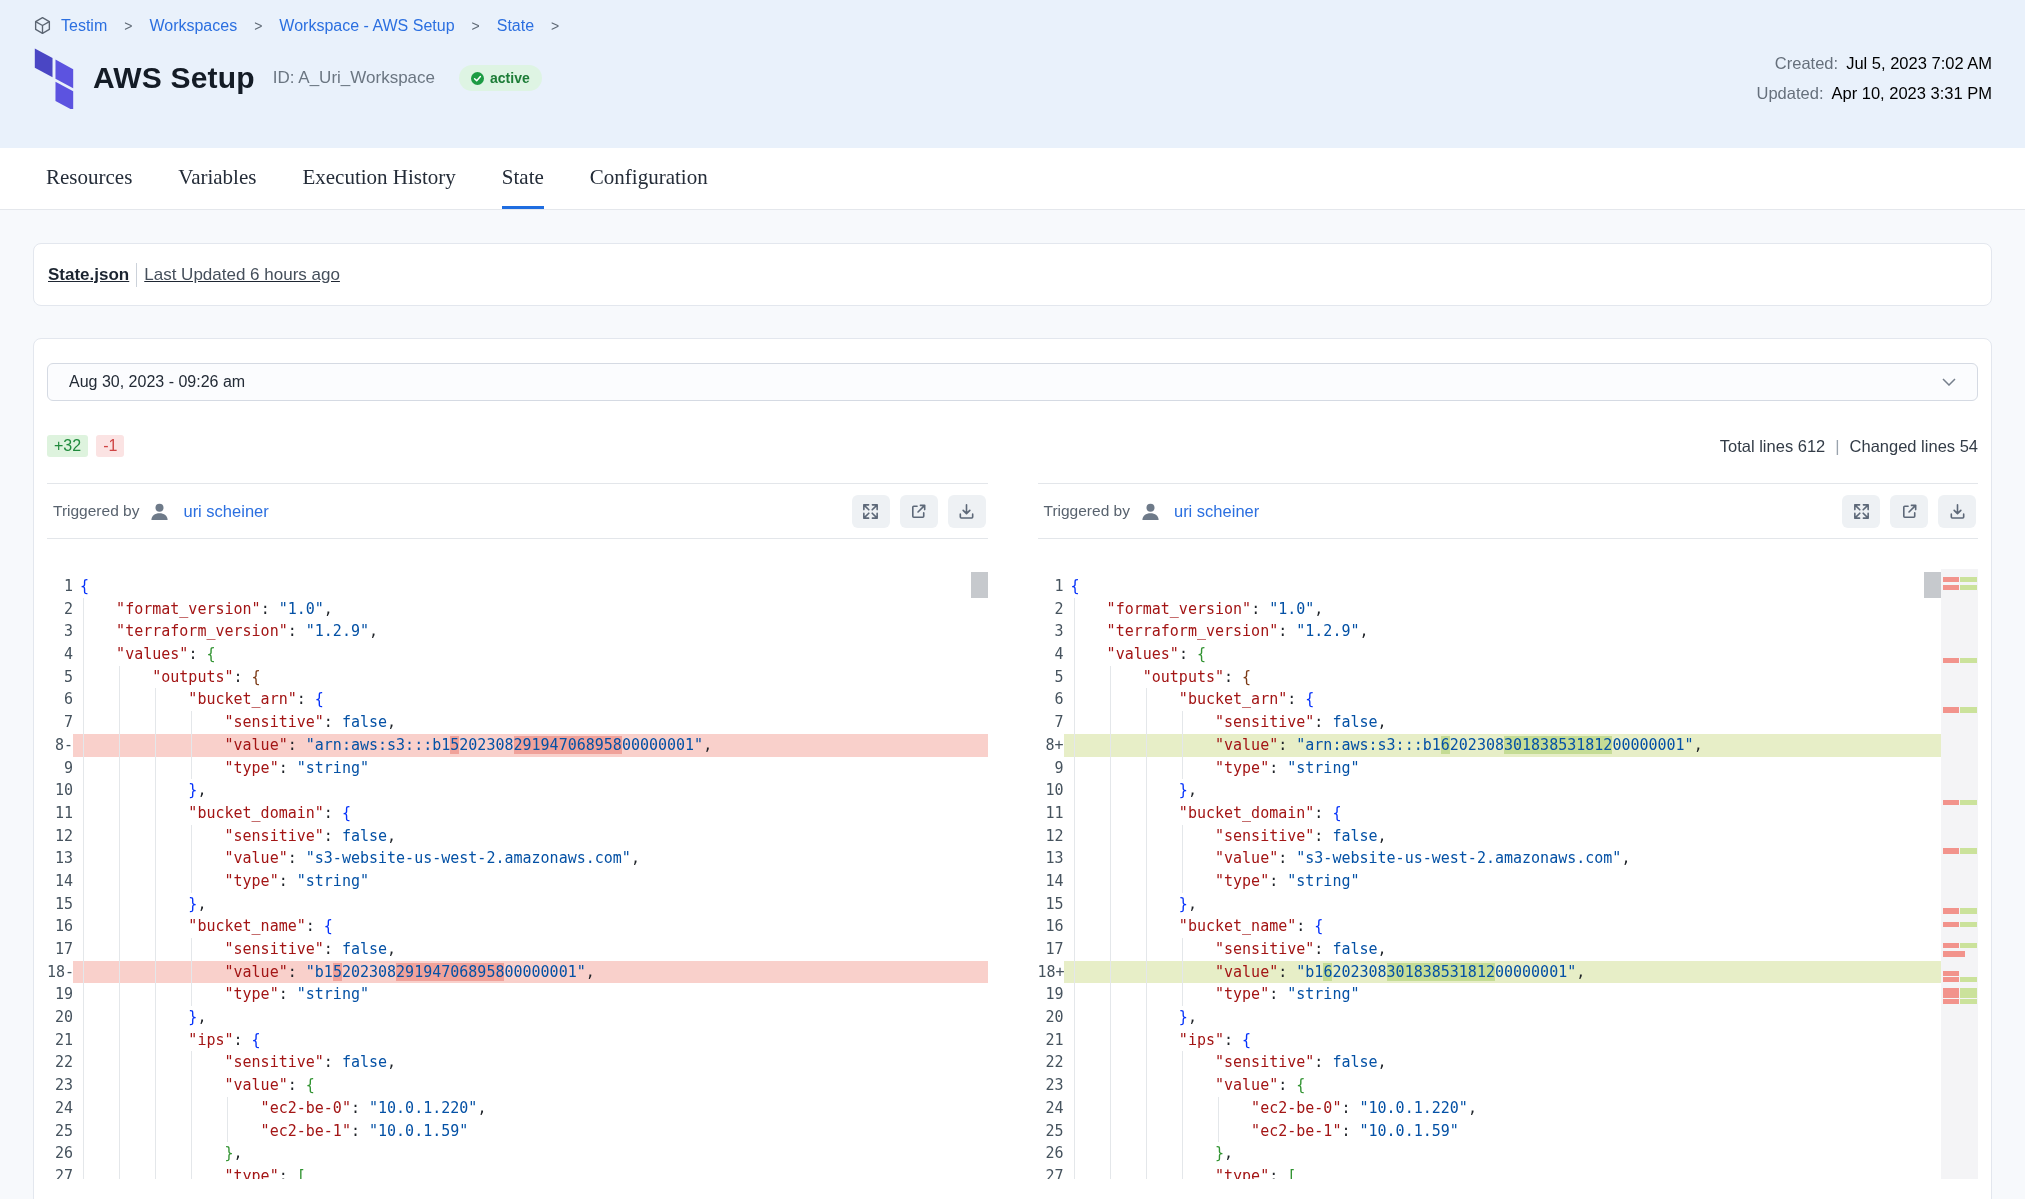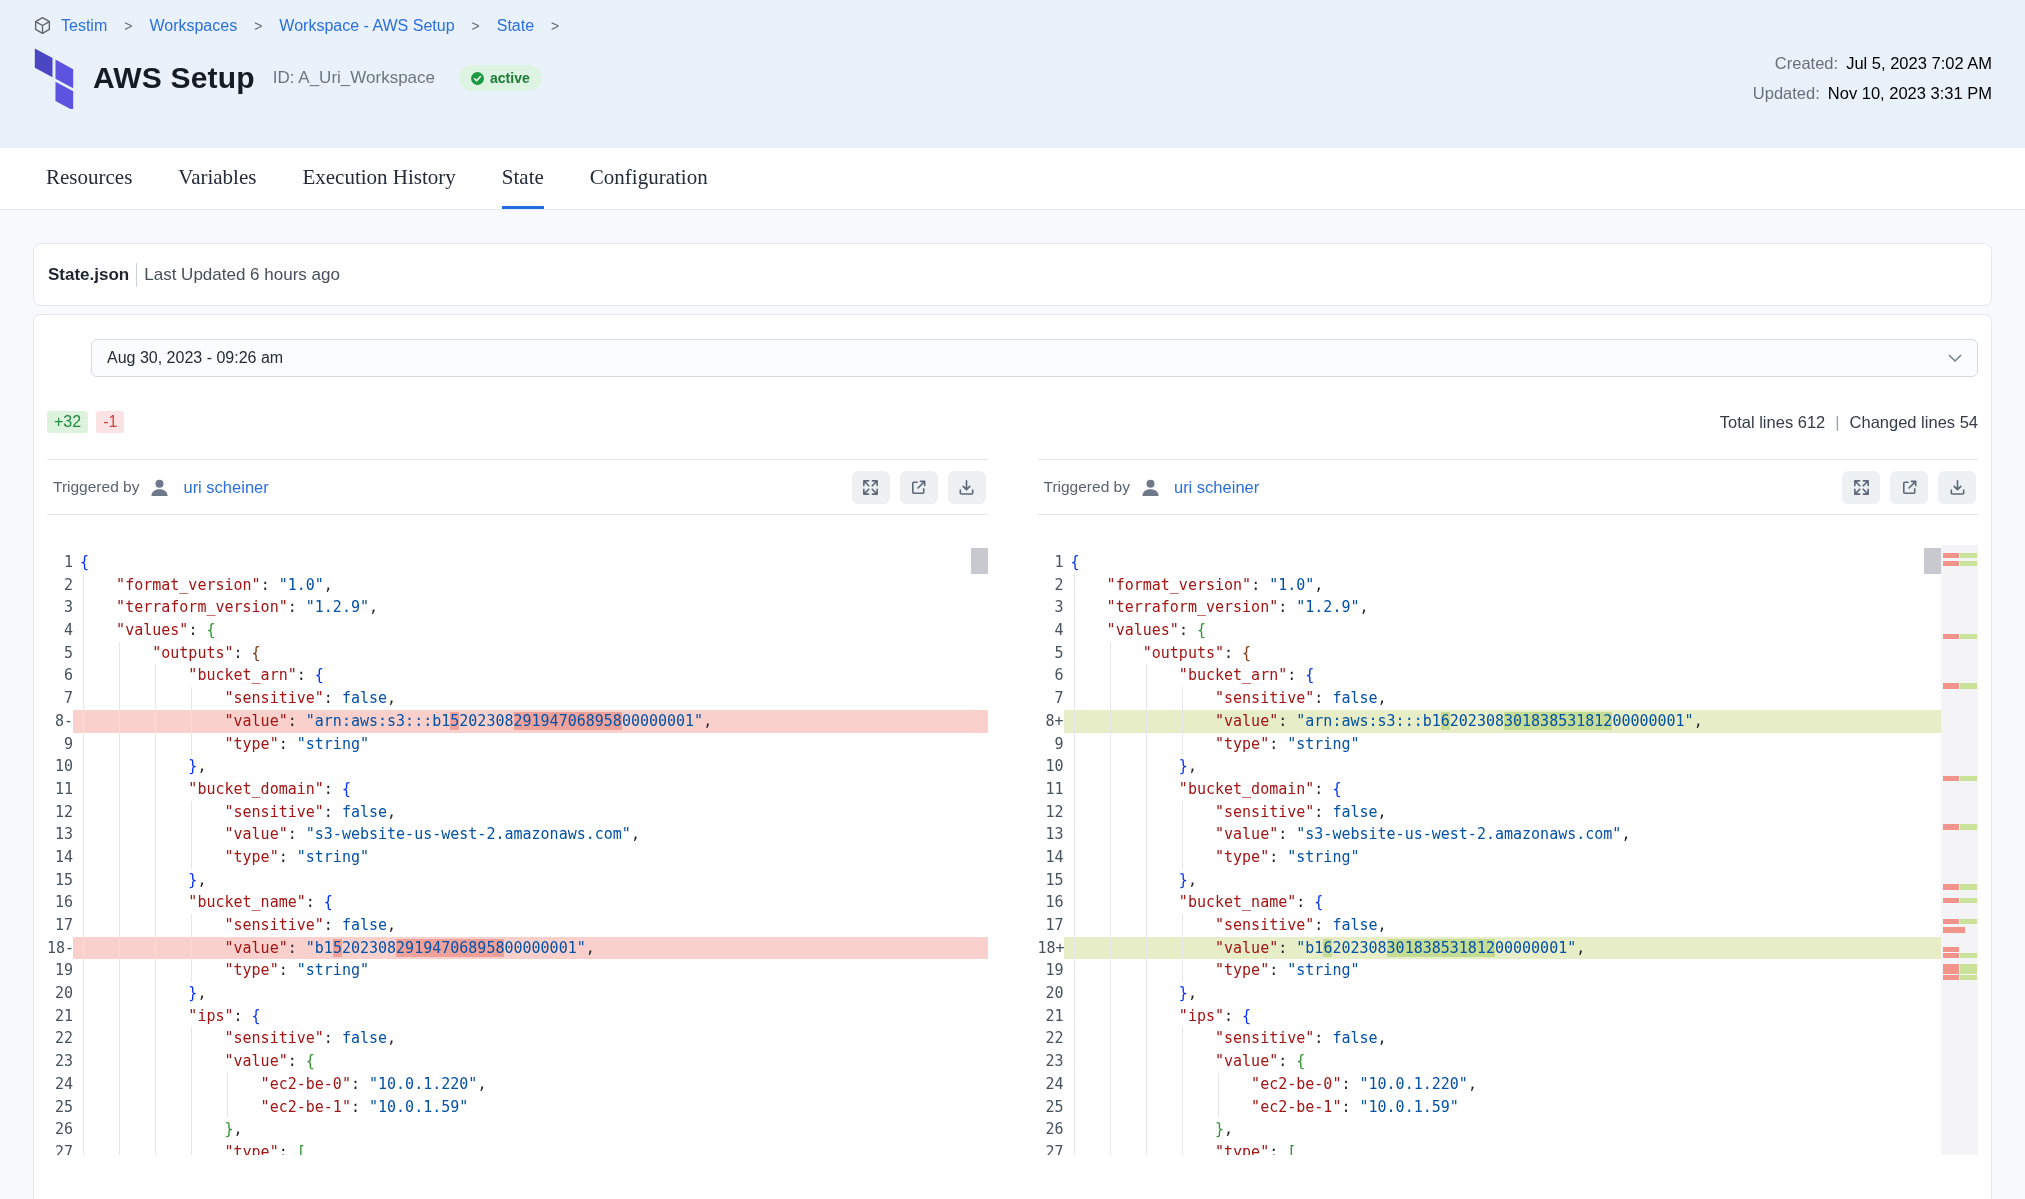--- a/index.html
+++ b/index.html
@@ -27,30 +27,30 @@
   .mv { color:#000000; }
   
   .tabs { background:#fff; border-bottom:1px solid #e4e7ec; display:flex; gap:46px;
           padding:0 46px; height:62px; }
   .tab { display:flex; align-items:center; font-size:21px; color:#242c38;
          border-bottom:3px solid transparent; cursor:pointer;font-family:Liberation Serif, serif; }
   .tab.active { border-bottom-color:#1f6de0; }
   
   main { background:#f7f9fc; padding:33px 33px 0; height:989px; overflow:hidden; }
   .card { background:#fff; border:1px solid #e3e7ee; border-radius:8px; }
-  .filecard { height:63px; display:flex; align-items:center; padding:0 14px; gap:7px; margin-bottom:8px; }
+  .filecard { height:63px; display:flex; align-items:center; padding:0 14px; gap:7px; margin-bottom:32px;text-decoration:underline; }
   .fname { font-weight:700; font-size:17px; color:#1b2430; }
   .vsep { width:1px; height:24px; background:#ccd2da; }
   .fupd { color:#454f5b; font-size:17px; }
   .comparecard { padding:24px 13px 0; height:900px; }
   .cmp-title { font-size:18px; font-weight:700; margin:0 0 16px 3px; color:#1b2430; }
   .drops { display:flex; gap:50px; margin-bottom:34px; }
   .drop { flex:1; height:38px; border:1px solid #d5dae3; background:#fbfcfe; border-radius:6px;
-          display:flex; align-items:center; justify-content:space-between; padding:0 15px;
-          font-size:16px; color:#232b36; cursor:pointer;margin-left:44px; }
+          display:flex; align-items:center; justify-content:space-between; padding:0 21px;
+          font-size:16px; color:#232b36; cursor:pointer; }
   .stats { display:flex; align-items:center; margin-bottom:26px; }
   .add-badge { background:#def3de; color:#1f8a3b; padding:2px 7px; border-radius:3px; font-size:16px; }
   .del-badge { background:#fbe3e3; color:#cf4444; padding:2px 7px; border-radius:3px; font-size:16px; margin-left:8px; }
   .linecounts { margin-left:auto; color:#333c47; display:flex; gap:10px; align-items:center; font-size:16.5px; }
   .lc-sep { color:#9aa3ad; }
   
   .panels { display:flex; gap:50px; }
   .panel { flex:1; min-width:0; }
   .trig { height:56px; border-top:1px solid #e3e6ea; border-bottom:1px solid #e3e6ea;
           display:flex; align-items:center; gap:10px; padding:0 2px 0 6px;
@@ -122,21 +122,21 @@
               <polyline points="3.6,6.7 5.7,8.7 9.4,4.6" fill="none" stroke="#fff" stroke-width="1.5" stroke-linecap="round" stroke-linejoin="round"></polyline>
             </svg>
         </span>
         <span>active</span>
       </span>
       <div class="meta">
         <div>
           <span class="ml">Created:</span><span class="mv">Jul 5, 2023 7:02 AM</span>
         </div>
         <div>
-          <span class="ml">Updated:</span><span class="mv">Nov 10, 2023 3:31 PM</span>
+          <span class="ml">Updated:</span><span class="mv">Apr 10, 2023 3:31 PM</span>
         </div>
       </div>
     </div>
   </header>
 
   <nav class="tabs" id="tabs">
       <div class="tab">Resources</div>
       <div class="tab">Variables</div>
       <div class="tab">Execution History</div>
       <div class="tab active">State</div>

